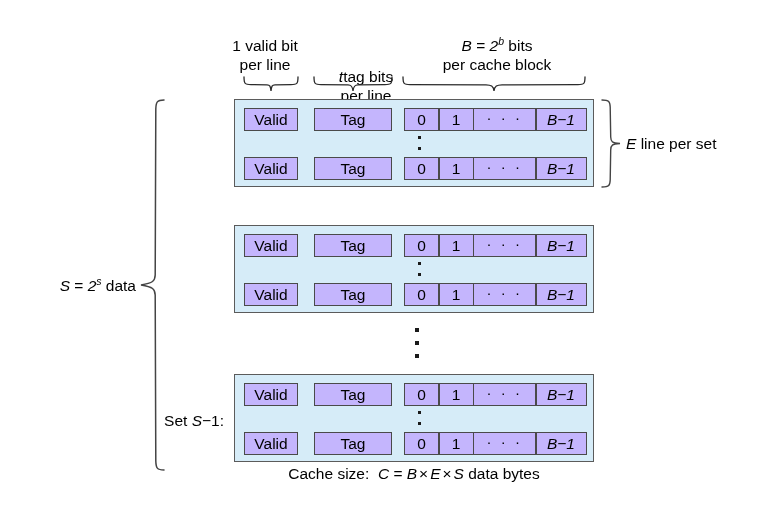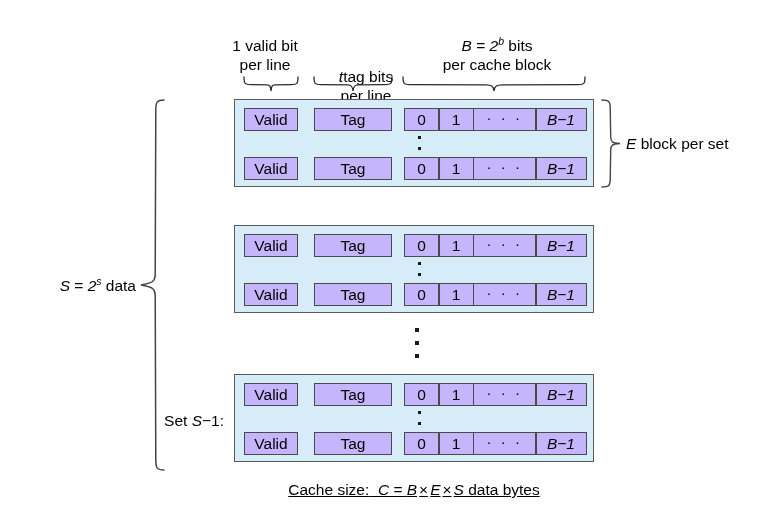--- a/index.html
+++ b/index.html
@@ -171,21 +171,21 @@
 
   <div class="side-label" style="left:28px; top:276px; width:108px; text-align:right;">
     <span class="ital">S</span><span class="eq"> = </span><span class="ital">2</span><span class="sup">s</span><span> data</span>
   </div>
 
   <svg class="brace" style="left:600px; top:99px;" width="22" height="88" viewBox="0 0 22 88">
     <path d="M2,1 C9,1 10,2.5 10.2,8 L10.7,38 C10.9,43 12,44 20,44.5 C12,45 10.9,46 10.7,51 L10.2,81 C10,86.5 9,88 2,88" fill="none" stroke="#444444" stroke-width="1.4" stroke-linecap="round"></path>
   </svg>
 
   <div class="side-label" style="left:626px; top:134px;">
-    <span class="ital">E</span><span> block per set</span>
+    <span class="ital">E</span><span> line per set</span>
   </div>
 
 
   <div class="set-block" style="left:234px; top:99px; width:360px; height:88px;">
 
     <div class="cell" style="left:9px; top:8px; width:54px; height:23px;">Valid</div>
     <div class="cell" style="left:79px; top:8px; width:78px; height:23px;">Tag</div>
     <div class="cell data" style="left:169px; top:8px; width:35px; height:23px;">0</div>
     <div class="cell data" style="left:203.5px; top:8px; width:35px; height:23px;">1</div>
     <div class="cell data dots-h-wrap" style="left:238px; top:8px; width:63px; height:23px;">
@@ -267,17 +267,17 @@
     <div class="cell" style="left:9px; top:57px; width:54px; height:23px;">Valid</div>
     <div class="cell" style="left:79px; top:57px; width:78px; height:23px;">Tag</div>
     <div class="cell data" style="left:169px; top:57px; width:35px; height:23px;">0</div>
     <div class="cell data" style="left:203.5px; top:57px; width:35px; height:23px;">1</div>
     <div class="cell data" style="left:238px; top:57px; width:63px; height:23px;">
       <span class="dots-h">· · ·</span>
     </div>
     <div class="cell data" style="left:300.5px; top:57px; width:51px; height:23px; font-style:italic;">B−1</div>
   </div>
 
-  <div class="caption" style="left:214px; top:480px; width:400px;text-decoration:underline;">
+  <div class="caption" style="left:214px; top:464px; width:400px;">
     <span>Cache size:</span>&nbsp;&nbsp;<span class="ital">C</span><span class="eq"> = </span><span class="ital">B</span><span class="times">×</span><span class="ital">E</span><span class="times">×</span><span class="ital">S</span><span> data bytes</span>
   </div>
 
 </div>
 
 </body></html>

